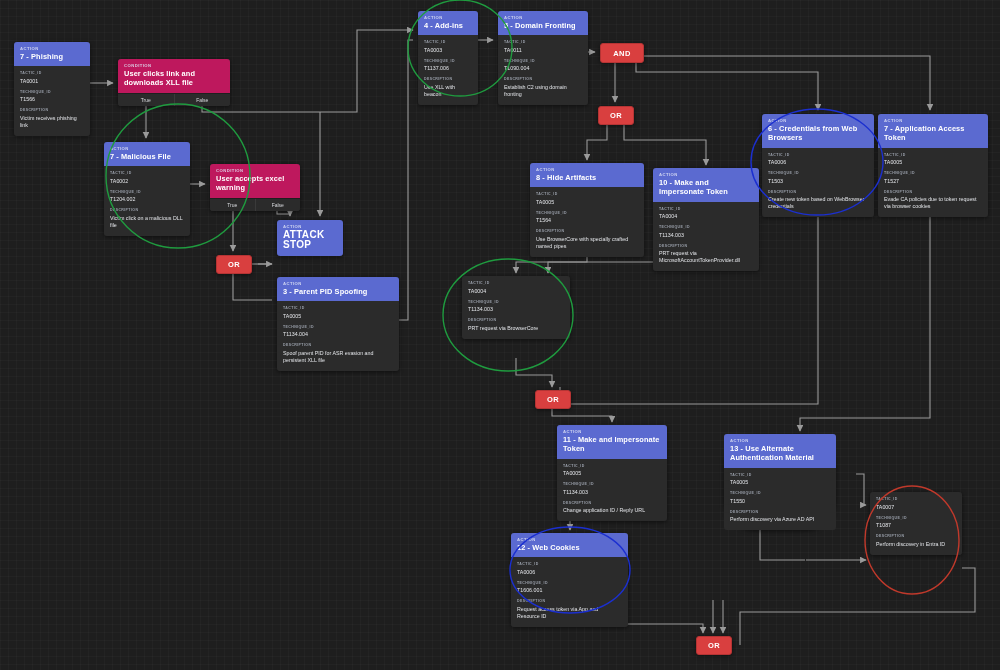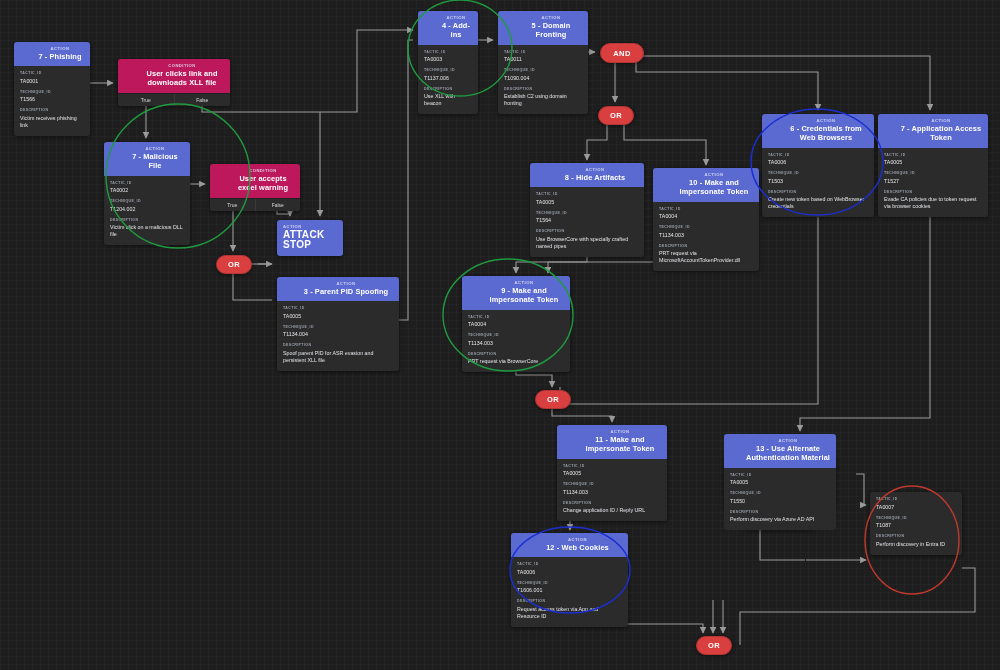--- a/index.html
+++ b/index.html
@@ -11,38 +11,38 @@
       linear-gradient(to right, rgba(255,255,255,0.022) 1px, transparent 1px),
       linear-gradient(to bottom, rgba(255,255,255,0.022) 1px, transparent 1px);
     background-size:8px 8px;
   }
   #edge-layer{position:absolute;left:0;top:0;width:1000px;height:670px;pointer-events:none;}
   #annot-layer{position:absolute;left:0;top:0;width:1000px;height:670px;pointer-events:none;z-index:6;}
 
   
   .node{position:absolute;z-index:3;border-radius:3px;box-shadow:0 1px 4px rgba(0,0,0,.55);}
   .card{background:#2b2b2b;border-radius:3px;overflow:hidden;}
-  .hdr{padding:4px 6px 5px 22px;text-align:center;}
+  .hdr{padding:4px 6px 5px 6px;}
   .hdr .kind{font-size:4.2px;letter-spacing:.45px;font-weight:700;color:#dfe3f5;opacity:.85;line-height:6px;text-transform:uppercase;}
   .hdr .ttl{font-size:7.4px;font-weight:700;color:#ffffff;line-height:9.4px;letter-spacing:.1px;}
   .act .hdr{background:#5b6ad0;}
   .cond .hdr{background:#be185d;}
   .body{padding:5px 6px 7px 6px;}
   .fld{margin-bottom:5px;}
   .fld:last-child{margin-bottom:0;}
   .lbl{font-size:3.5px;letter-spacing:.4px;font-weight:700;color:#9aa0ab;text-transform:uppercase;line-height:5px;margin-bottom:1.5px;}
   .val{font-size:5.3px;color:#e3e5e9;line-height:7px;}
 
   
   .tf{display:flex;background:#2b2b2b;border-top:1px solid #1f1f1f;}
   .tf > div{flex:1;text-align:center;font-size:5px;color:#d8dade;padding:3px 0 3.5px 0;line-height:6px;}
   .tf > div:first-child{border-right:1px solid #3a3a3a;}
 
   
-  .op{position:absolute;z-index:4;background:#d93f3f;border:1px solid #b53434;border-radius:10px;
+  .op{position:absolute;z-index:4;background:#d93f3f;border:1px solid #b53434;border-radius:3px;
       display:flex;align-items:center;justify-content:center;
       font-size:7.5px;font-weight:700;color:#ffffff;letter-spacing:.5px;
       box-shadow:0 1px 4px rgba(0,0,0,.5);}
 
   
   .stop{position:absolute;z-index:3;background:#5b6ad0;border-radius:3px;padding:4px 6px 6px 6px;
         box-shadow:0 1px 4px rgba(0,0,0,.55);}
   .stop .kind{font-size:4.2px;letter-spacing:.45px;font-weight:700;color:#dfe3f5;opacity:.85;line-height:6px;}
   .stop .ttl{font-size:10px;font-weight:700;color:#fff;line-height:10px;letter-spacing:.3px;}
 </style>
@@ -356,24 +356,20 @@
             </div>
             <div class="fld">
               <div class="lbl">DESCRIPTION</div>
               <div class="val">PRT request via MicrosoftAccountTokenProvider.dll</div>
             </div>
           </div>
         </div>
       </div>
       <div class="node act" style="left: 462px; top: 276px; width: 108px;">
         <div class="card">
-          <div class="hdr">
-            <div class="kind">ACTION</div>
-            <div class="ttl">9 - Make and Impersonate Token</div>
-          </div>
           <div class="body">
             <div class="fld">
               <div class="lbl">TACTIC_ID</div>
               <div class="val">TA0004</div>
             </div>
             <div class="fld">
               <div class="lbl">TECHNIQUE_ID</div>
               <div class="val">T1134.003</div>
             </div>
             <div class="fld">

